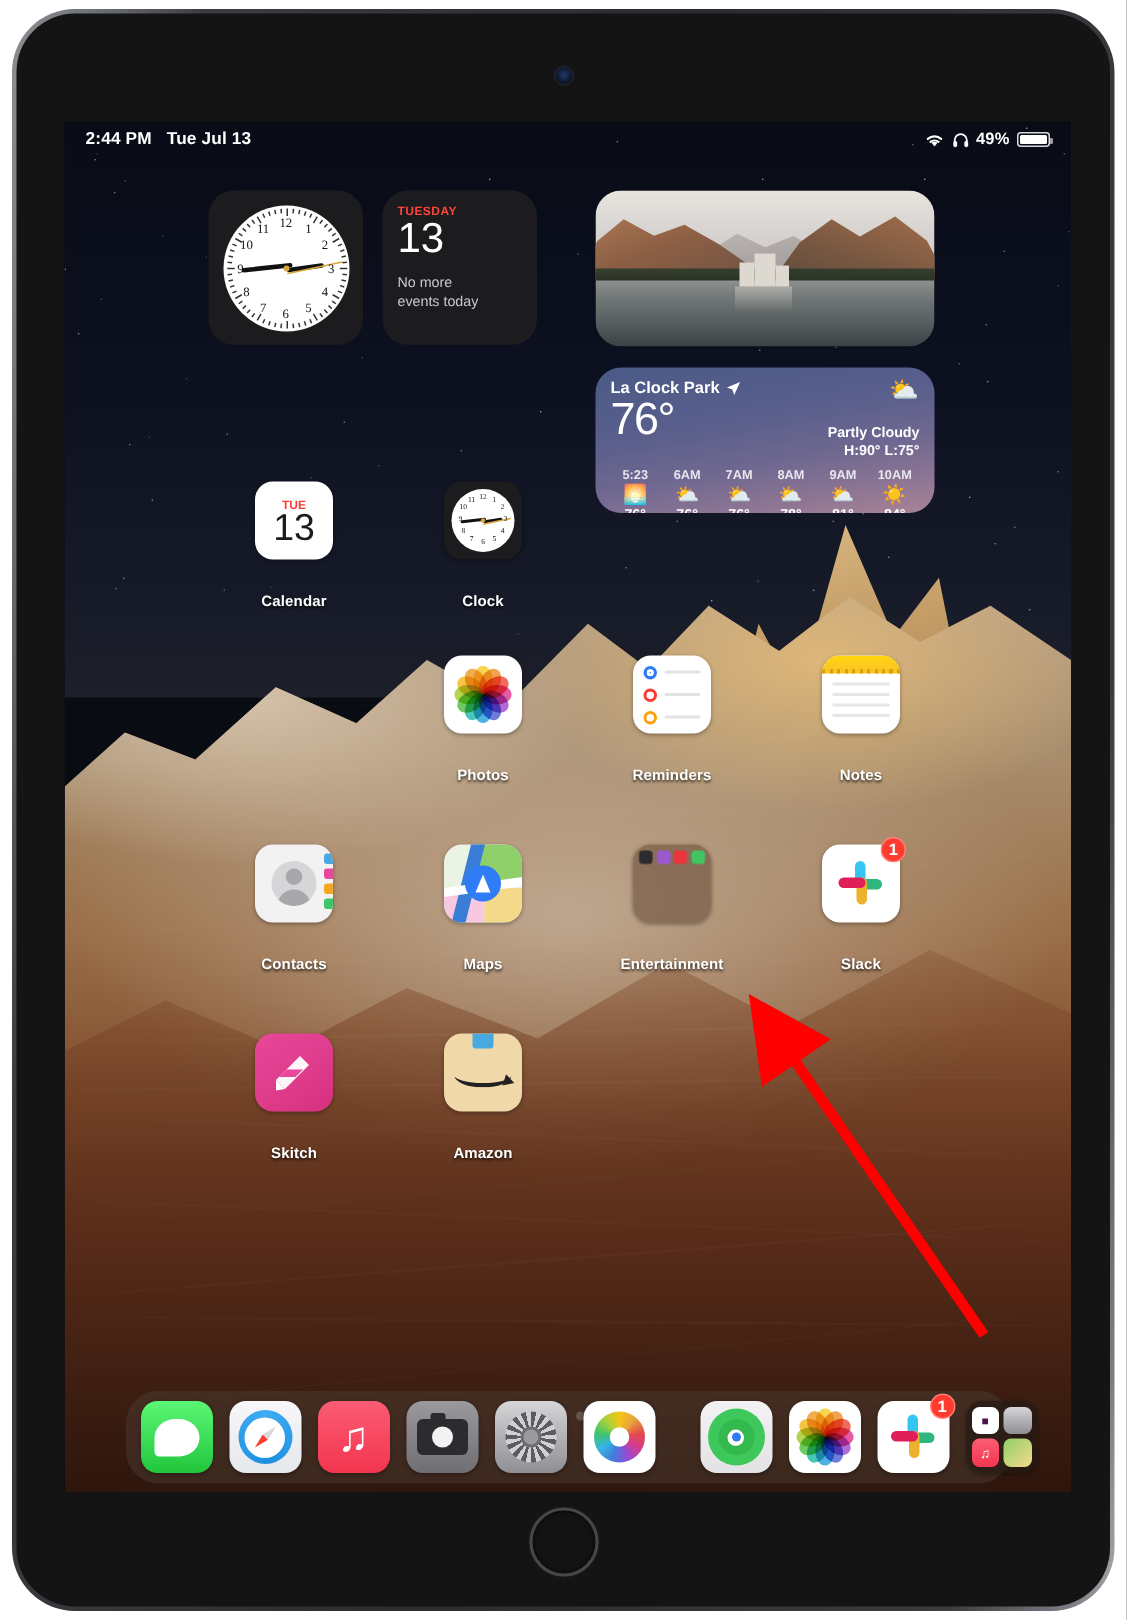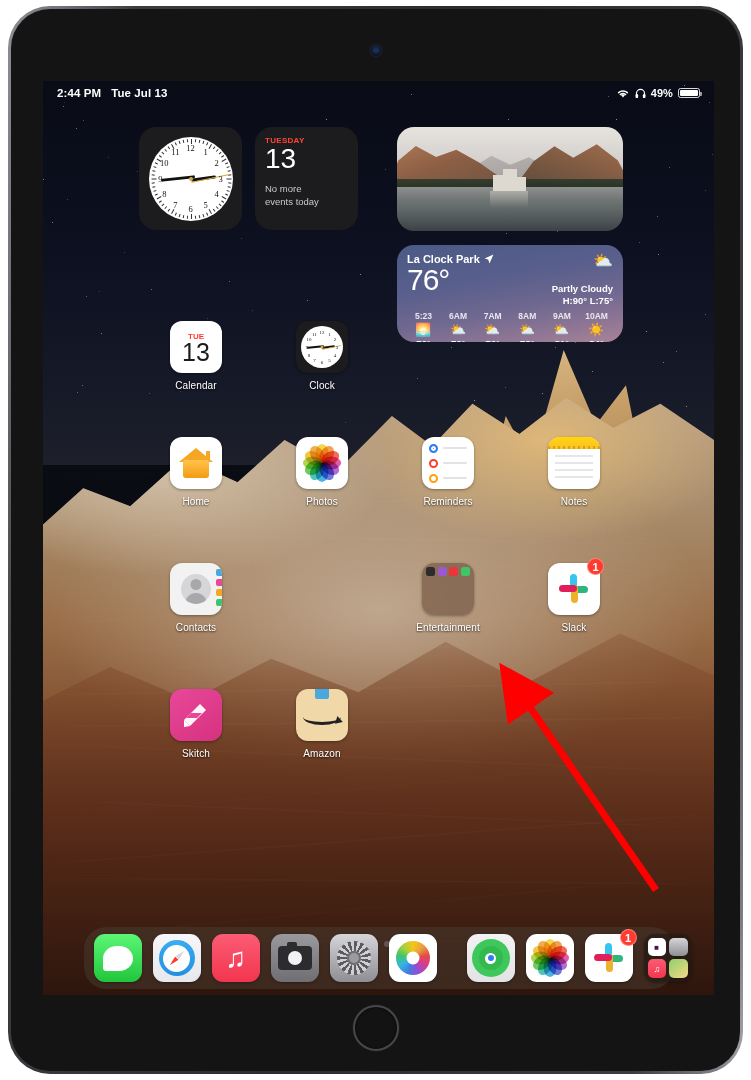--- a/index.html
+++ b/index.html
@@ -168,21 +168,21 @@
   
   #app-grid{ position:absolute; left:0; top:0; width:100%; height:100%; z-index:10; }
   .app{
     position:absolute; width:106px; text-align:center;
   }
   .app .icon{
     width:52px; height:52px; margin:0 auto; border-radius:12px;
     position:relative; overflow:hidden; box-shadow:0 1px 3px rgba(0,0,0,.35);
   }
   .app .label{
-    margin-top:7px; font-size:10px; color:#fff; font-weight:400;
+    margin-top:23px; font-size:10px; color:#fff; font-weight:700;
     text-shadow:0 1px 2px rgba(0,0,0,.8); letter-spacing:.1px;
   }
   .badge{
     position:absolute; right:-4px; top:-5px; min-width:17px; height:17px;
     background:#ff3b30; border-radius:9px; color:#fff; font-size:11px; font-weight:bold;
     display:flex; align-items:center; justify-content:center; padding:0 4px;
     border:1.2px solid rgba(255,255,255,.35); z-index:5;
   }
   .icon-wrap{ position:relative; width:52px; margin:0 auto; }
 
@@ -659,32 +659,20 @@
                   <span class="cnum" style="font-size: 5px; left: 18.8231%; top: 68%;">8</span>
                   <span class="cnum" style="font-size: 5px; left: 14%; top: 50%;">9</span>
                   <span class="cnum" style="font-size: 5px; left: 18.8231%; top: 32%;">10</span>
                   <span class="cnum" style="font-size: 5px; left: 32%; top: 18.8231%;">11</span>
                 </div>
             </div>
           </div>
           <div class="label">Clock</div>
         </div>
 
-        <div class="app" style="left:100px;top:356px;">
-          <div class="icon-wrap">
-            <div class="icon ic-home">
-              <div class="house">
-                  <span class="roof"></span>
-                  <span class="chim"></span>
-                  <span class="body"></span>
-                </div>
-            </div>
-          </div>
-          <div class="label">Home</div>
-        </div>
 
         <div class="app" style="left:352px;top:356px;">
           <div class="icon-wrap">
             <div class="icon ic-reminders">
               <div class="rem-row">
                   <span class="rem-dot" style="border-color:#2f7cf6;background:#2f7cf6;box-shadow:inset 0 0 0 2px #fff;"></span>
                   <span class="rem-line"></span>
                 </div>
               <div class="rem-row">
                   <span class="rem-dot" style="border-color:#ff3b30;"></span>
@@ -744,20 +732,35 @@
                 <b style="background:#4aa8e0"></b>
                   <b style="background:#e8489a"></b>
                 <b style="background:#f5a623"></b>
                   <b style="background:#3fc46b"></b>
               </div>
             </div>
           </div>
           <div class="label">Contacts</div>
         </div>
 
+        <div class="app" style="left:226px;top:482px;">
+          <div class="icon-wrap">
+            <div class="icon ic-maps">
+              <span class="green"></span>
+                <span class="green2"></span>
+                <span class="beige"></span>
+              <span class="road"></span>
+                <span class="road2"></span>
+              <span class="pin">
+                  <span class="arrow"></span>
+                </span>
+            </div>
+          </div>
+          <div class="label">Maps</div>
+        </div>
 
         <div class="app" style="left:352px;top:482px;">
           <div class="icon-wrap">
             <div class="icon ic-folder">
               <div class="folder-grid">
                 <span class="mini" style="background:#2c2c2e"></span>
                 <span class="mini" style="background:#9b59d0"></span>
                 <span class="mini" style="background:#e8363c"></span>
                 <span class="mini" style="background:#41c463"></span>
                 <span class="mini" style="background:transparent"></span>

